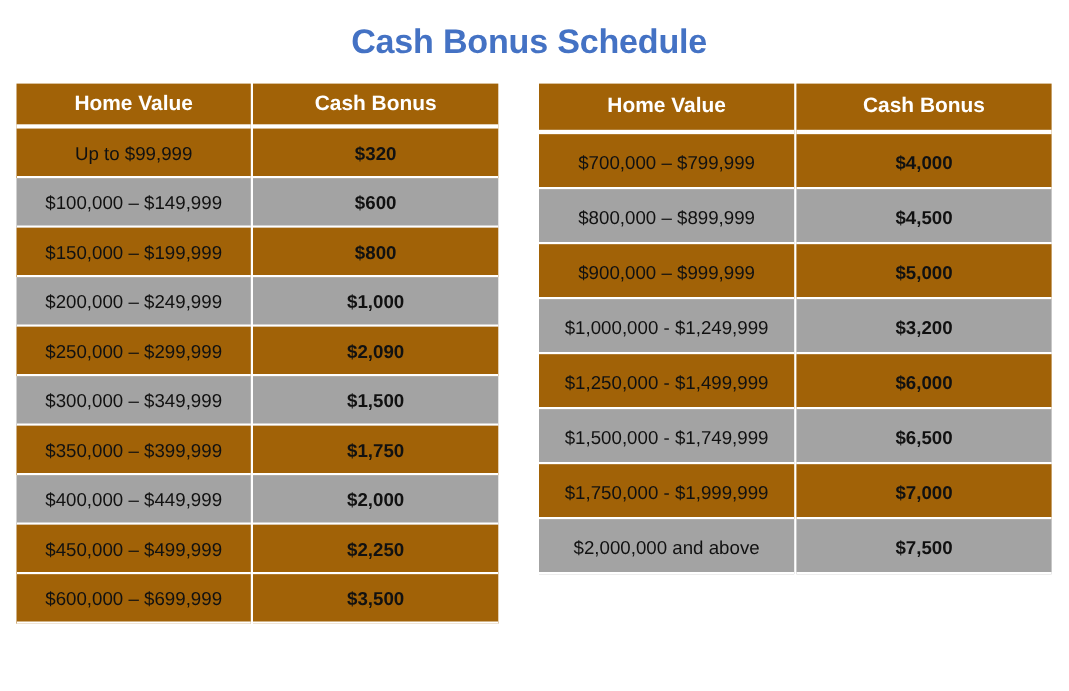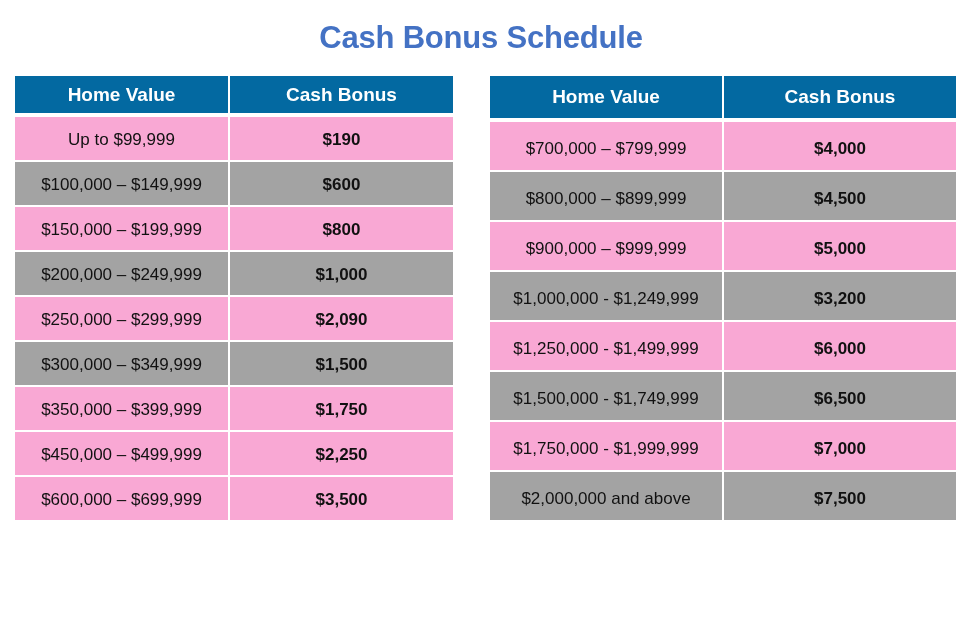--- a/index.html
+++ b/index.html
@@ -1,26 +1,26 @@
 <!DOCTYPE html>
 <html><head>
 <meta charset="utf-8">
 <style>
   html, body { margin:0; padding:0; background:#ffffff; }
   body { width:972px; height:628px; position:relative; overflow:hidden;
          font-family:"Liberation Sans", "DejaVu Sans", sans-serif; }
   .title { position:absolute; left:0; width:962px; top:20px; text-align:center;
            font-size:31px; font-weight:bold; color:#4472c4; letter-spacing:-0.2px; }
   table { position:absolute; border-collapse:separate; border-spacing:2px 0; }
-  th { background:#0369a1; color:#ffffff; font-weight:bold; font-size:19px;
+  th { background:#a16207; color:#ffffff; font-weight:bold; font-size:19px;
        text-align:center; padding:0; }
   td { font-size:17px; color:#111; text-align:center; padding:0;
        vertical-align:bottom; }
   td.bonus { font-weight:bold; }
-  tr.odd td { background:#f9a8d4; }
+  tr.odd td { background:#a16207; }
   tr.even td { background:#a3a3a3; }
   #tbl-left { left:13px; top:76px; }
   #tbl-left th { height:37px; border-bottom:4px solid #fff; }
   #tbl-left td { height:45px; border-bottom:0; box-shadow:inset 0 -2px 0 #fff; }
   #tbl-left td span { display:block; padding-bottom:12px; }
   #tbl-left .c1 { width:213px; } #tbl-left .c2 { width:223px; }
   #tbl-right { left:488px; top:76px; }
   #tbl-right th { height:42px; border-bottom:4px solid #fff; }
   #tbl-right td { height:50px; box-shadow:inset 0 -2px 0 #fff; }
   #tbl-right td span { display:block; padding-bottom:13px; }
@@ -37,21 +37,21 @@
       <th class="c1">Home Value</th>
       <th class="c2">Cash Bonus</th>
     </tr>
   </thead>
   <tbody id="left-body">
       <tr class="odd">
         <td class="c1">
           <span>Up to $99,999</span>
         </td>
         <td class="c2 bonus">
-          <span>$190</span>
+          <span>$320</span>
         </td>
       </tr>
       <tr class="even">
         <td class="c1">
           <span>$100,000 – $149,999</span>
         </td>
         <td class="c2 bonus">
           <span>$600</span>
         </td>
       </tr>
@@ -86,20 +86,28 @@
         <td class="c2 bonus">
           <span>$1,500</span>
         </td>
       </tr>
       <tr class="odd">
         <td class="c1">
           <span>$350,000 – $399,999</span>
         </td>
         <td class="c2 bonus">
           <span>$1,750</span>
+        </td>
+      </tr>
+      <tr class="even">
+        <td class="c1">
+          <span>$400,000 – $449,999</span>
+        </td>
+        <td class="c2 bonus">
+          <span>$2,000</span>
         </td>
       </tr>
       <tr class="odd">
         <td class="c1">
           <span>$450,000 – $499,999</span>
         </td>
         <td class="c2 bonus">
           <span>$2,250</span>
         </td>
       </tr>

